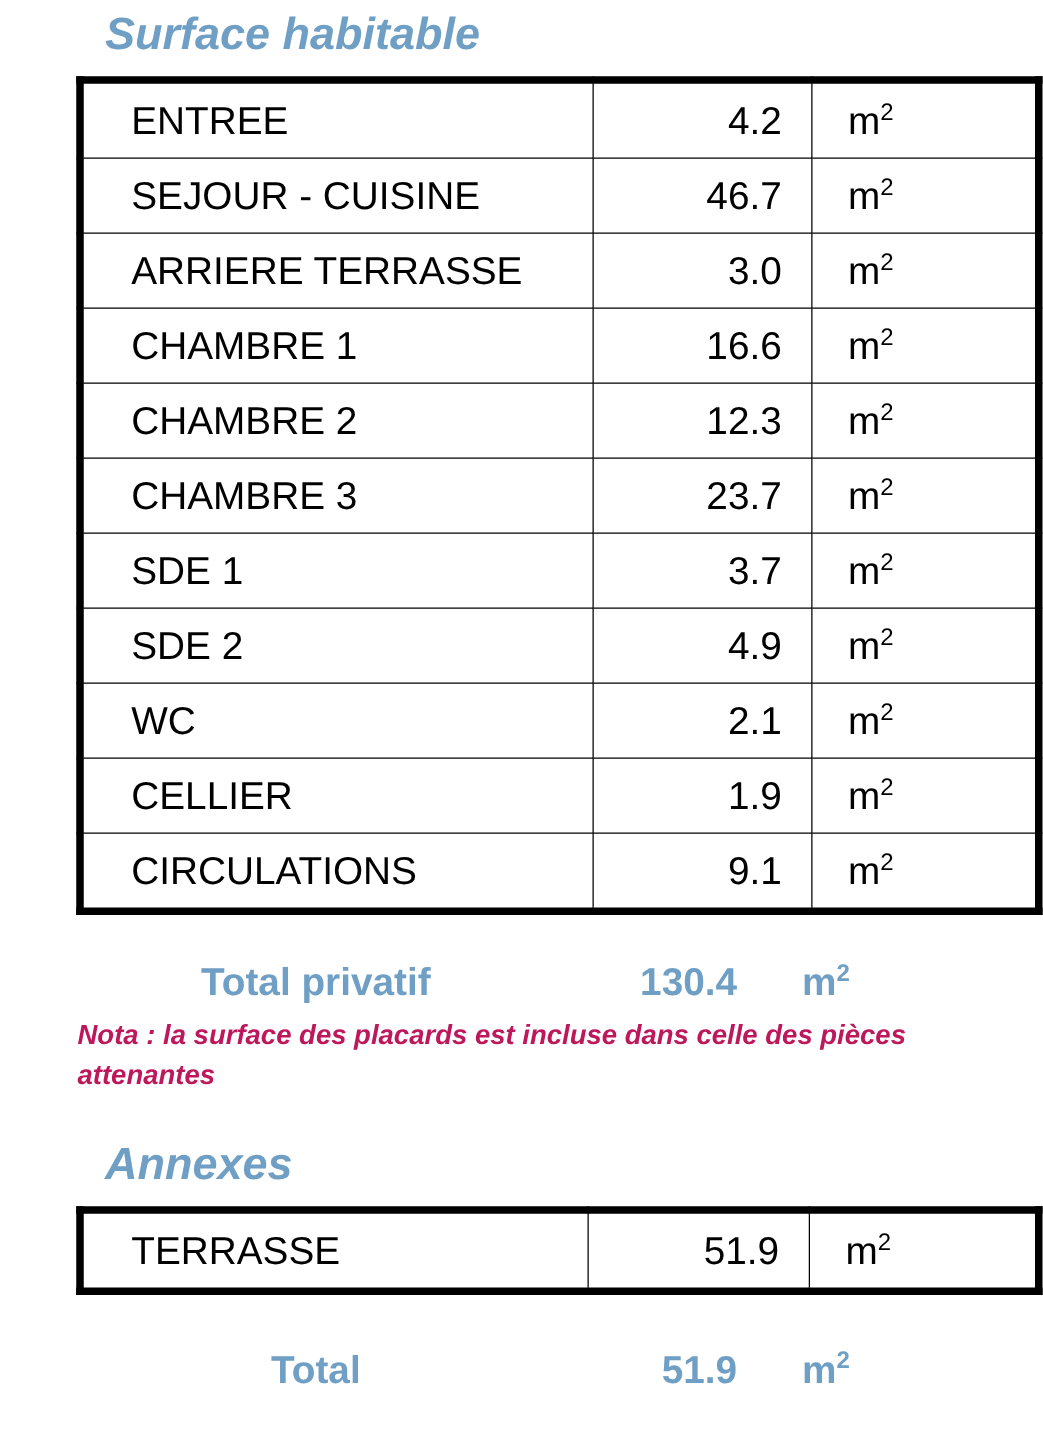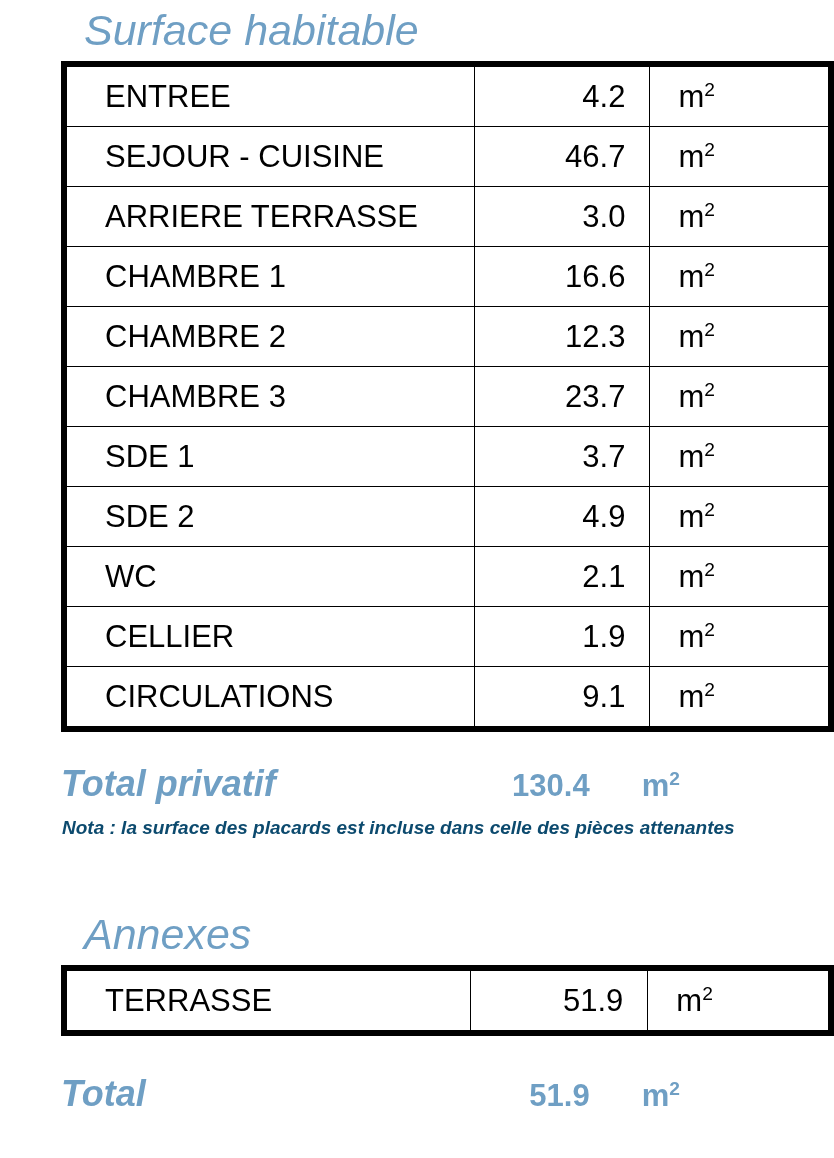--- a/index.html
+++ b/index.html
@@ -17,22 +17,22 @@
   }
   .page {
     width: 834px;
     height: 1158px;
     position: relative;
     box-sizing: border-box;
   }
 
   .section-title {
     font-style: italic;
-    font-weight: normal;
-    font-size: 43px;
+    font-weight: bold;
+    font-size: 36px;
     color: #6f9fc4;
     letter-spacing: 0px;
   }
 
   #habitable-title {
     position: absolute;
     left: 84px;
     top: 6px;
   }
 
@@ -76,23 +76,22 @@
   }
 
   .total-row {
     position: absolute;
     display: flex;
     align-items: baseline;
     color: #6f9fc4;
     font-weight: bold;
   }
   .total-label {
-    font-style: italic;
-    font-size: 36px;
-    text-align: left;
+    font-size: 31px;
+    text-align: center;
   }
   .total-value {
     font-size: 31px;
     text-align: right;
     margin-top: 41px;
   }
   .total-unit {
     font-size: 31px;
     text-align: left;
   }
@@ -106,23 +105,23 @@
   #habitable-total .total-value { width: 163px; padding-right: 24px; box-sizing: border-box; }
   #habitable-total .total-unit  { width: 165px; padding-left: 28px; box-sizing: border-box; }
 
   #nota {
     position: absolute;
     left: 62px;
     top: 812px;
     width: 680px;
     font-style: italic;
     font-weight: bold;
-    font-size: 19px;
+    font-size: 22px;
     line-height: 32px;
-    color: #0c4a6e;
+    color: #be185d;
   }
 
   #annexes-title {
     position: absolute;
     left: 84px;
     top: 910px;
   }
 
   #annexes-table {
     position: absolute;

